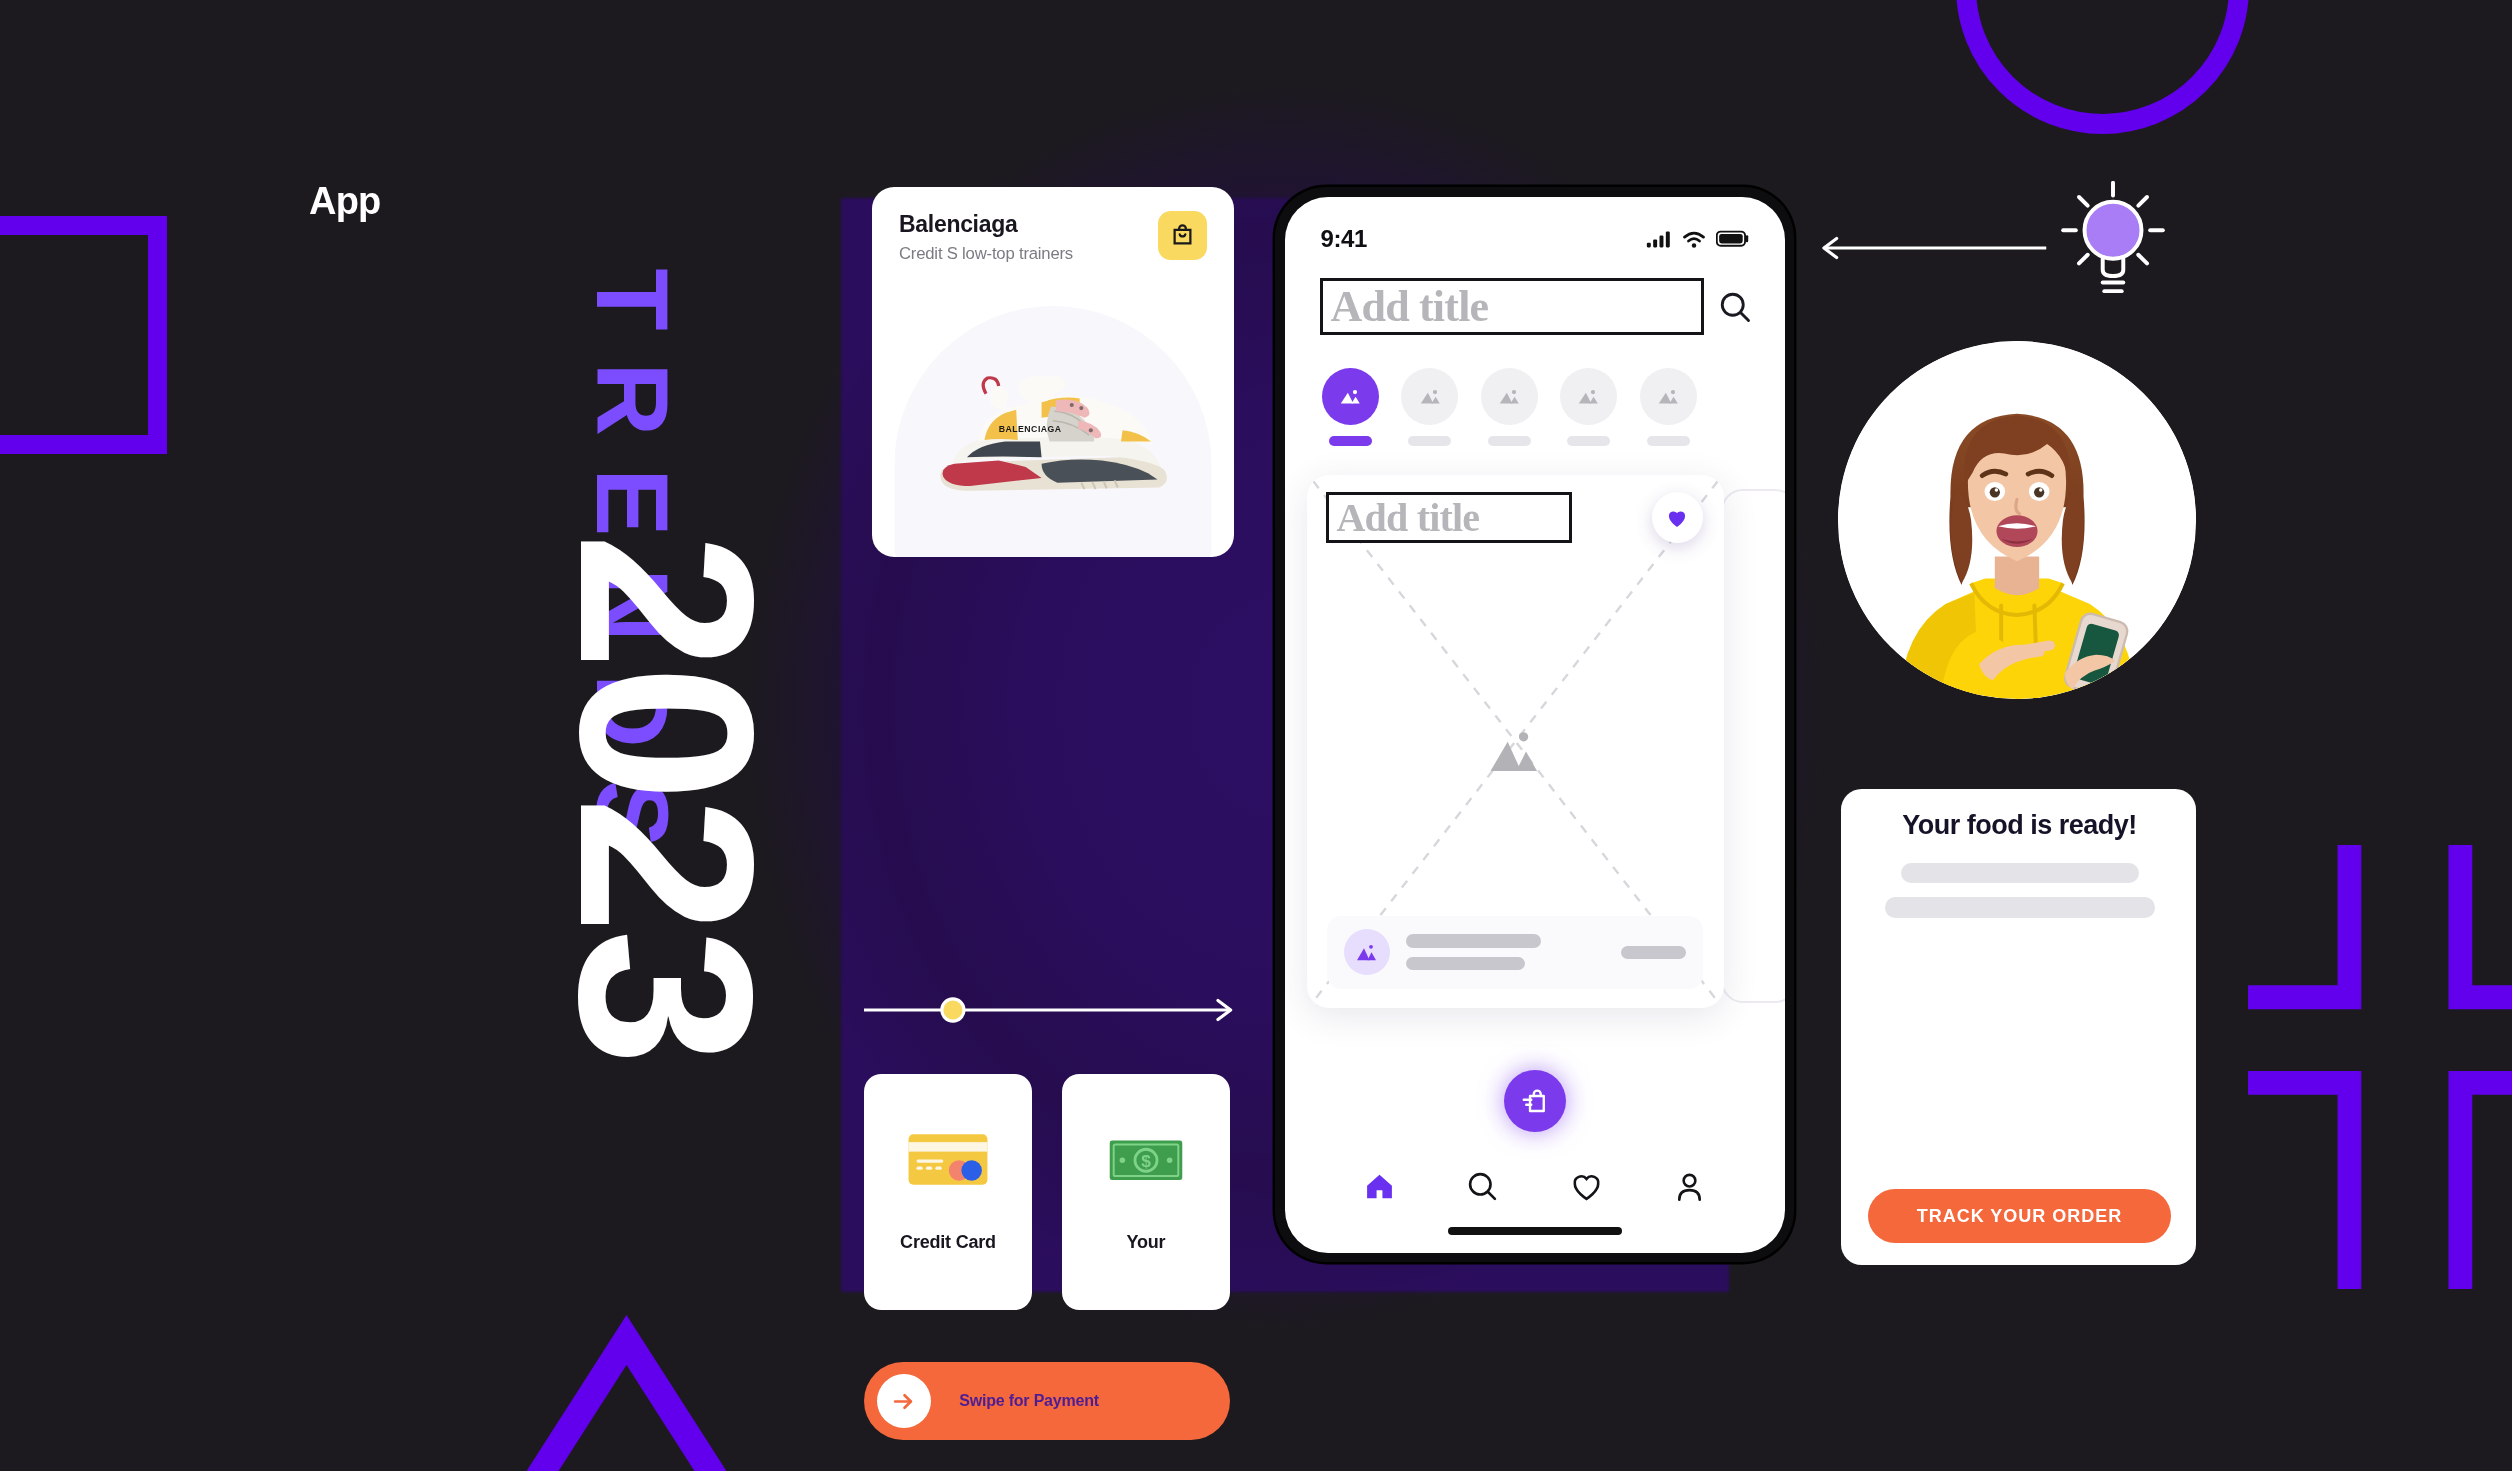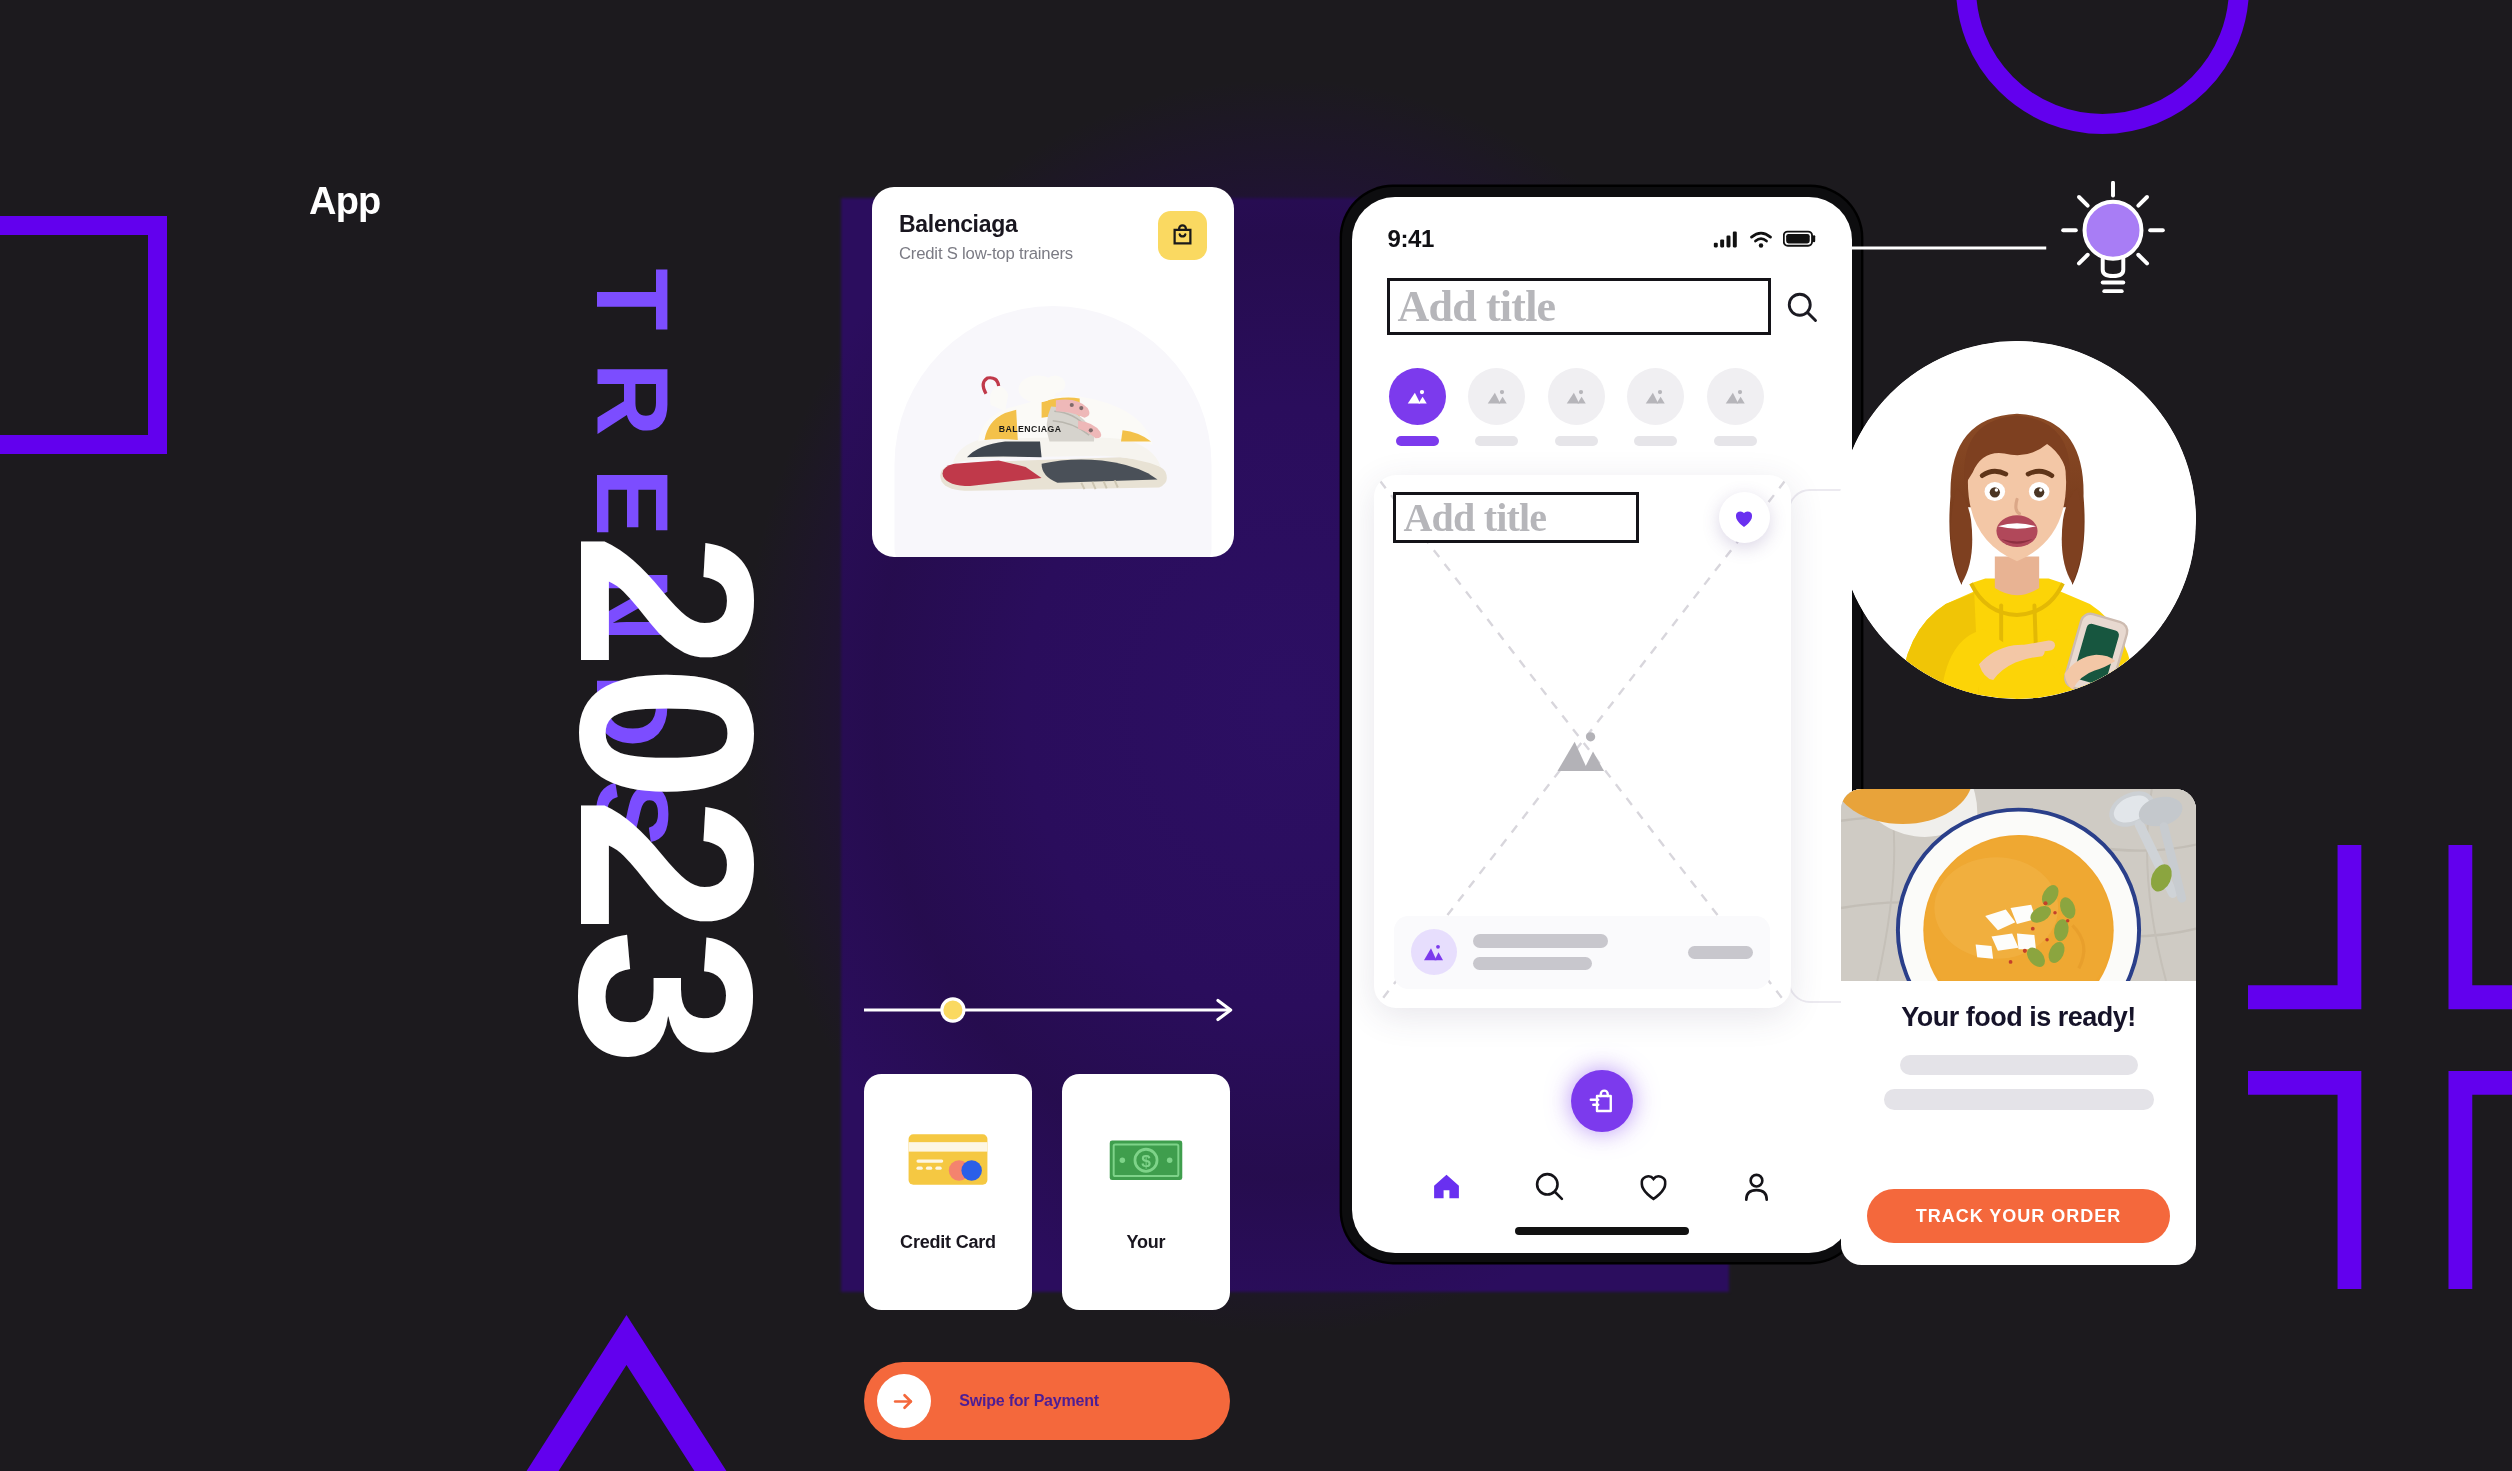--- a/index.html
+++ b/index.html
@@ -114,21 +114,21 @@
     display:flex; align-items:center; padding:0 12.7px; gap:28.5px;
   }
   .swipe-knob {
     width:54px; height:54px; border-radius:50%; background:#ffffff;
     display:flex; align-items:center; justify-content:center; flex:none;
   }
   .swipe-label { font-size:16px; font-weight:700; color:#4c1d95; letter-spacing:-0.2px; }
 
   
   .phone {
-    position:absolute; left:1342px; top:187px; width:519px; height:1075px;
+    position:absolute; left:1275px; top:187px; width:519px; height:1075px;
     background:#0d0d0f; border-radius:51px; padding:9.5px;
     box-shadow:0 0 0 2.4px #000;
   }
   .phone-screen {
     width:100%; height:100%; background:#ffffff; border-radius:43px;
     overflow:hidden; position:relative;
   }
   .status-bar {
     display:flex; align-items:center; justify-content:space-between;
     padding:28.5px 36px 0 36px;
@@ -222,21 +222,21 @@
   .back-arrow { position:absolute; left:1816px; top:232px; width:235px; height:32px; }
 
   .avatar-circle {
     position:absolute; left:1838px; top:341px; width:358px; height:358px;
     border-radius:50%; background:#ffffff; overflow:hidden;
   }
 
   .food-card {
     position:absolute; left:1841px; top:789px; width:355px; height:476px;
     background:#ffffff; border-radius:20.6px; overflow:hidden;
-    display:flex; flex-direction:column;
+    display:flex; flex-direction:row;
   }
   .food-photo { height:192px; position:relative; overflow:hidden; background:#d8d5d0; }
   .food-body { flex:1; padding:20.6px 27px 22px 27px; display:flex; flex-direction:column; align-items:center; }
   .food-title { font-size:27px; font-weight:700; color:#161329; letter-spacing:-0.5px; }
   .food-line1 { width:238px; height:20.6px; border-radius:10.3px; background:#e4e3e8; margin-top:22px; }
   .food-line2 { width:270px; height:20.6px; border-radius:10.3px; background:#e4e3e8; margin-top:14.3px; }
   .track-btn {
     margin-top:auto; width:303px; height:54px; border-radius:27px;
     background:#f4683c; display:flex; align-items:center; justify-content:center;
   }

